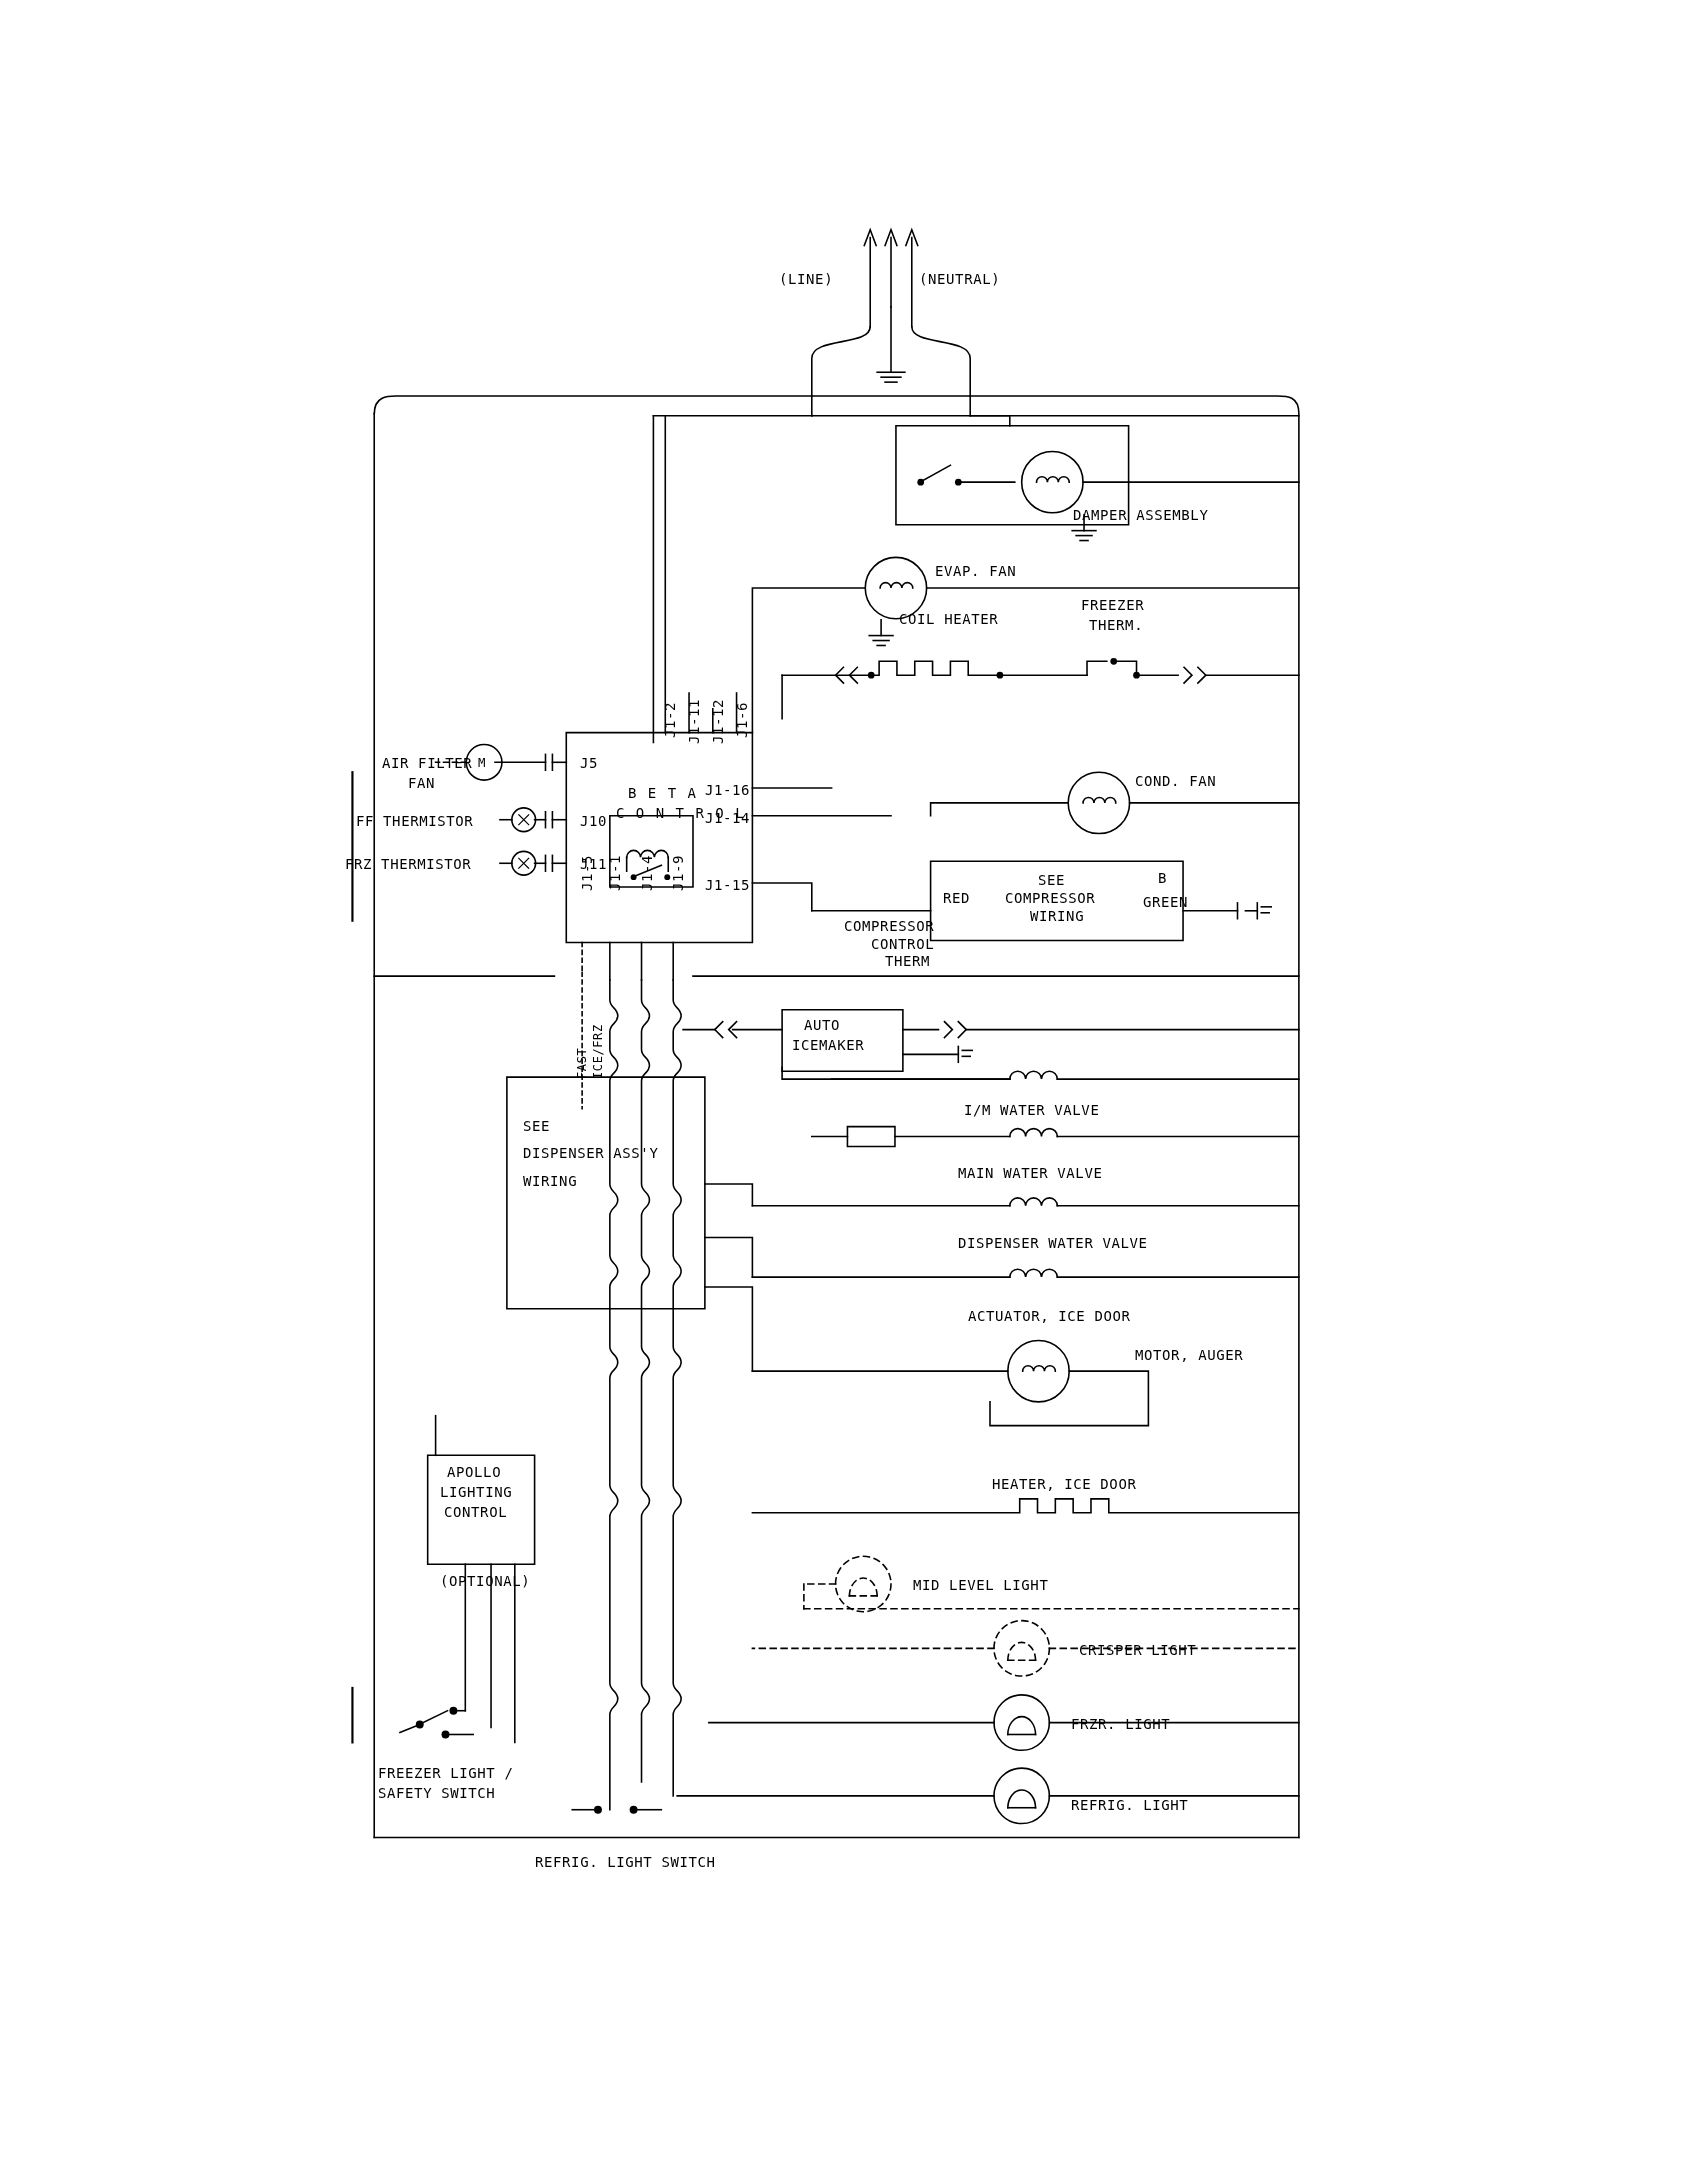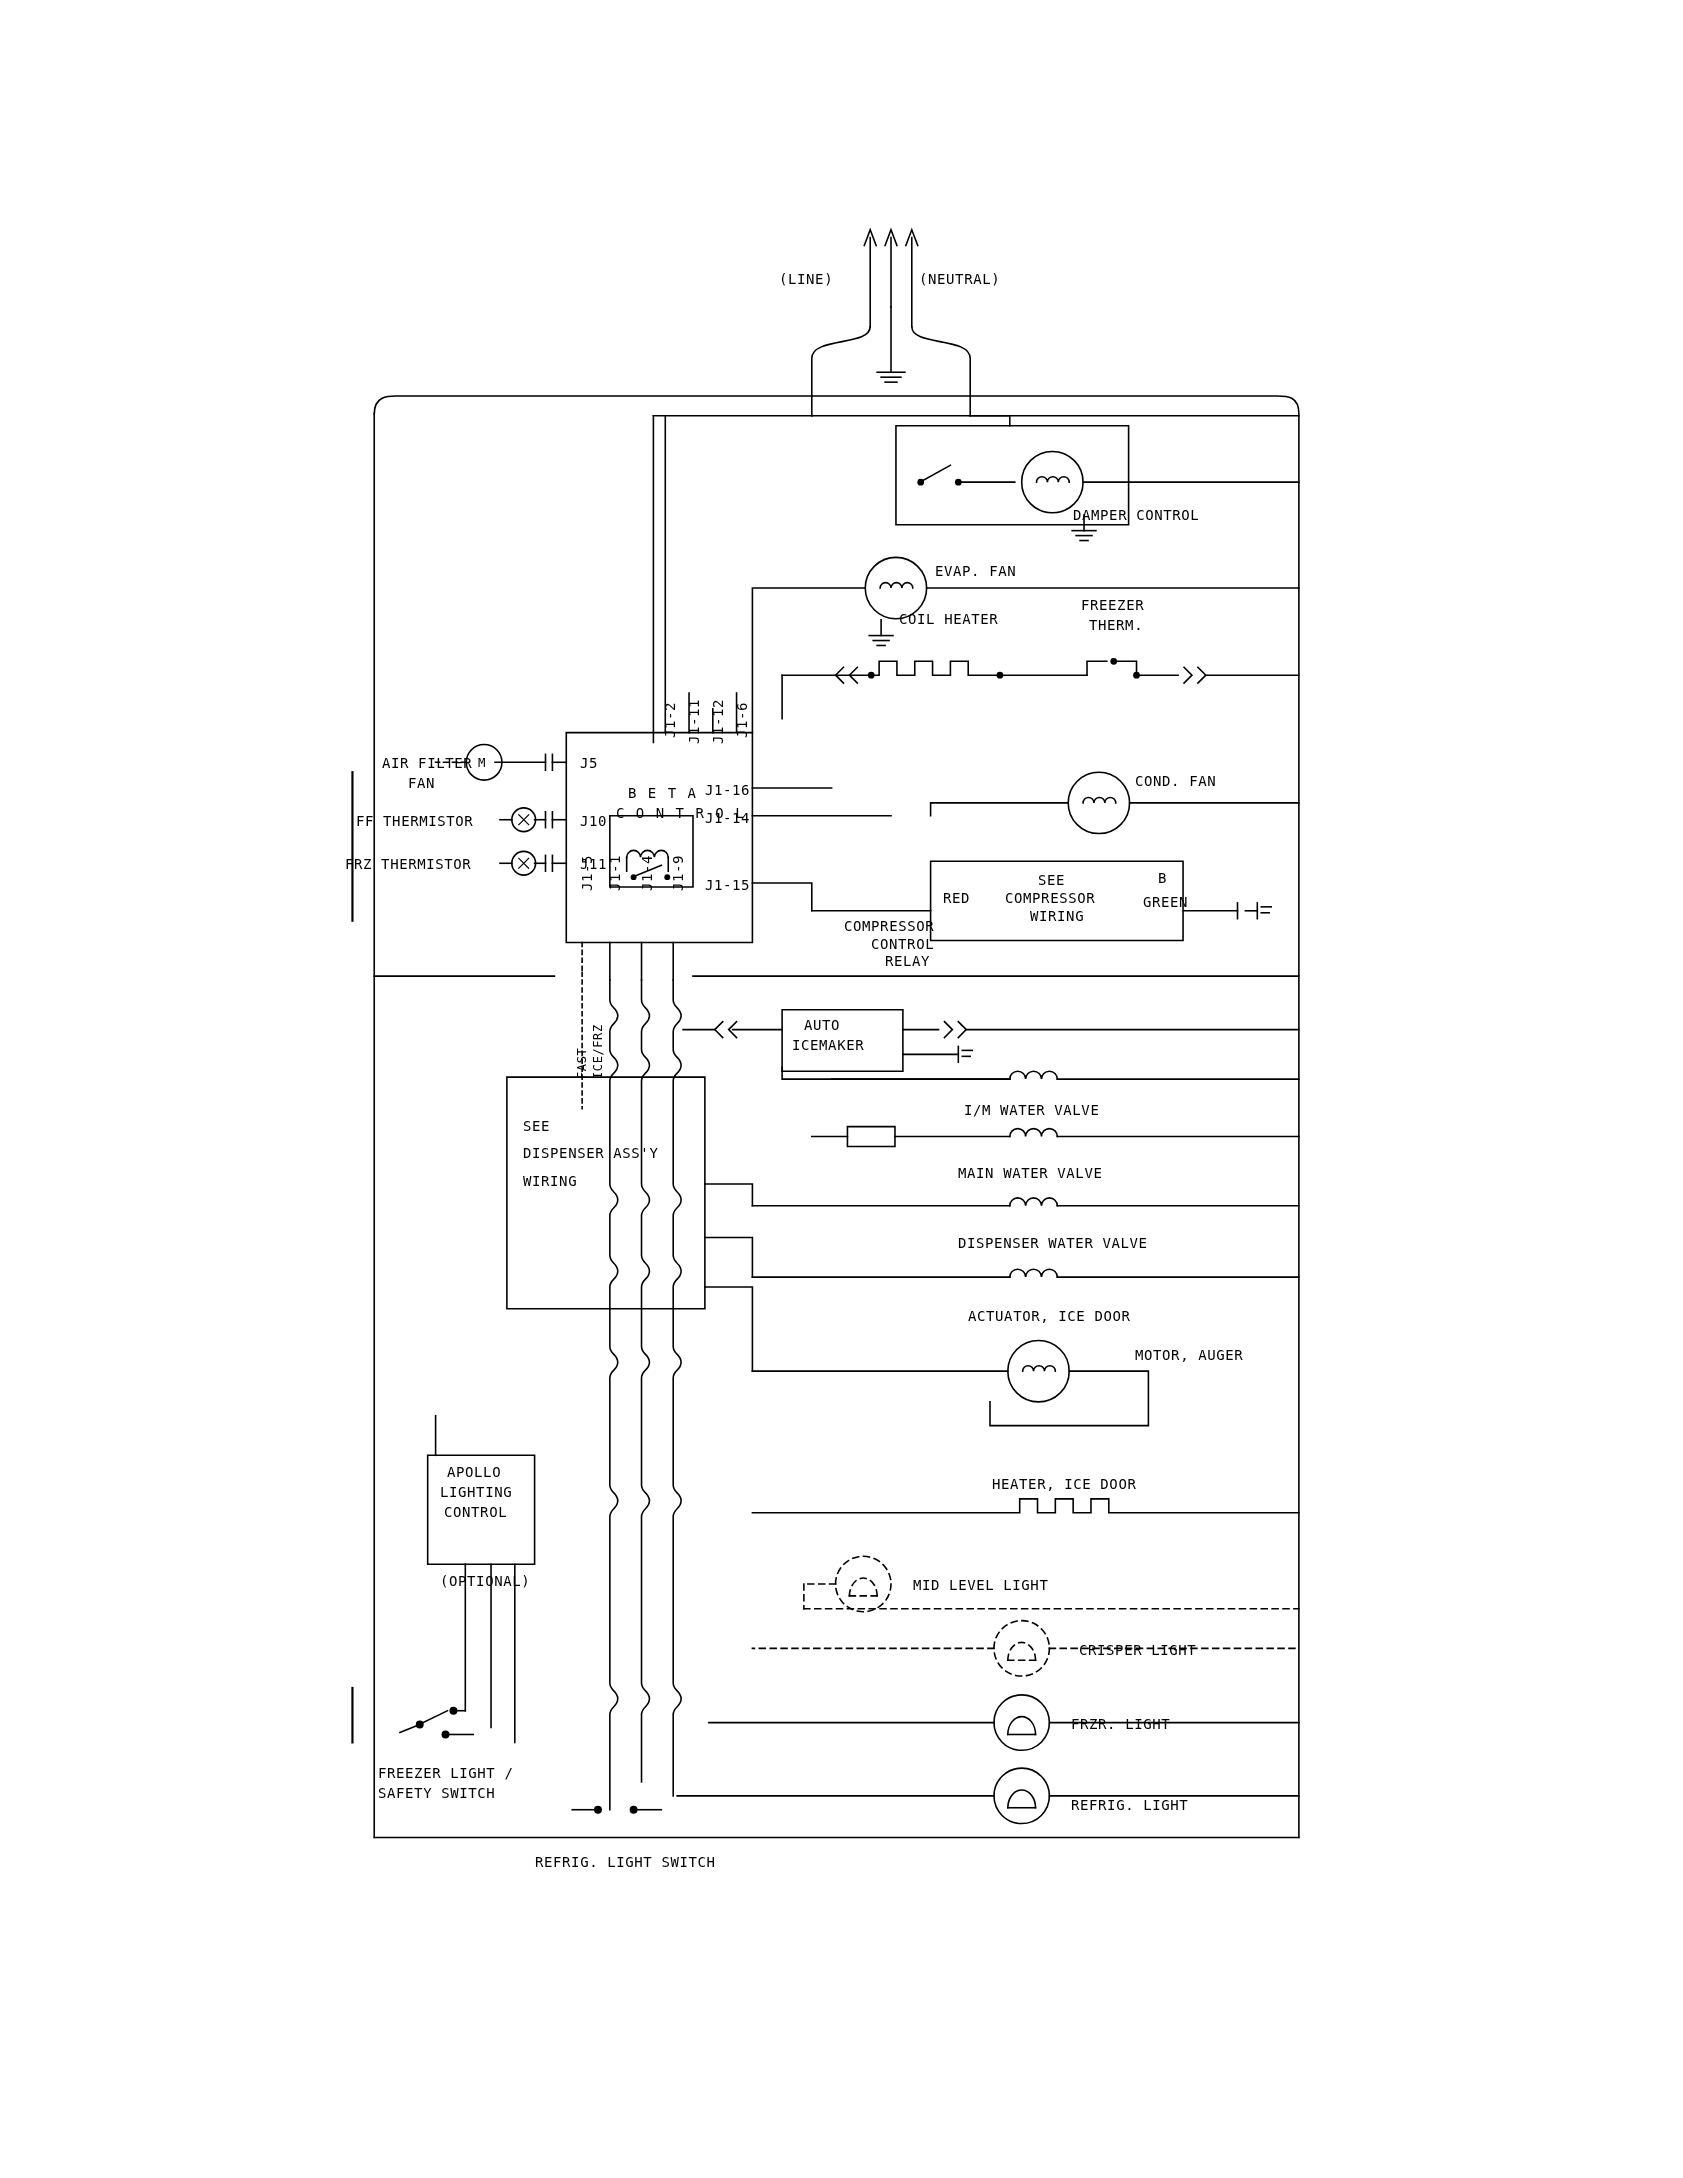--- a/index.html
+++ b/index.html
@@ -355,21 +355,21 @@
       <path d="M478,1752 L478,1800 L540,1800" opacity="0"></path>
 
       <path d="M588,1070 L588,1120" stroke-dasharray="4,4"></path>
 
     </g>
   </svg>
 
   <div class="lbl" style="left:779px; top:270px;">(LINE)</div>
   <div class="lbl" style="left:919px; top:270px;">(NEUTRAL)</div>
 
-  <div class="lbl" style="left:1073px; top:506px;">DAMPER CONTROL</div>
+  <div class="lbl" style="left:1073px; top:506px;">DAMPER ASSEMBLY</div>
 
   <div class="lbl" style="left:927px; top:562px;margin-left:8px;">EVAP. FAN</div>
 
   <div class="lbl" style="left:899px; top:610px;">COIL HEATER</div>
 
   <div class="lbl" style="left:1081px; top:596px;">FREEZER</div>
   <div class="lbl" style="left:1089px; top:616px;">THERM.</div>
 
   <div class="lbl" style="left:382px; top:754px;">AIR FILTER</div>
   <div class="lbl" style="left:408px; top:774px;">FAN</div>
@@ -403,21 +403,21 @@
 
   <div class="lbl" style="left:1038px; top:871px;">SEE</div>
   <div class="lbl" style="left:1005px; top:889px;">COMPRESSOR</div>
   <div class="lbl" style="left:1030px; top:907px;">WIRING</div>
   <div class="lbl" style="left:943px; top:889px;">RED</div>
   <div class="lbl" style="left:1158px; top:869px;">B</div>
   <div class="lbl" style="left:1143px; top:893px;text-align:right;">GREEN</div>
 
   <div class="lbl" style="left:844px; top:917px;">COMPRESSOR</div>
   <div class="lbl" style="left:871px; top:935px;">CONTROL</div>
-  <div class="lbl" style="left:885px; top:952px;">RELAY</div>
+  <div class="lbl" style="left:885px; top:952px;">THERM</div>
 
   <div class="lbl" style="left:804px; top:1016px;">AUTO</div>
   <div class="lbl" style="left:792px; top:1036px;">ICEMAKER</div>
 
   <div class="lbl" style="left:523px; top:1117px;">SEE</div>
   <div class="lbl" style="left:523px; top:1144px;">DISPENSER ASS'Y</div>
   <div class="lbl" style="left:523px; top:1172px;">WIRING</div>
 
   <div class="lbl" style="left:964px; top:1101px;">I/M WATER VALVE</div>
   <div class="lbl" style="left:958px; top:1164px;">MAIN WATER VALVE</div>

